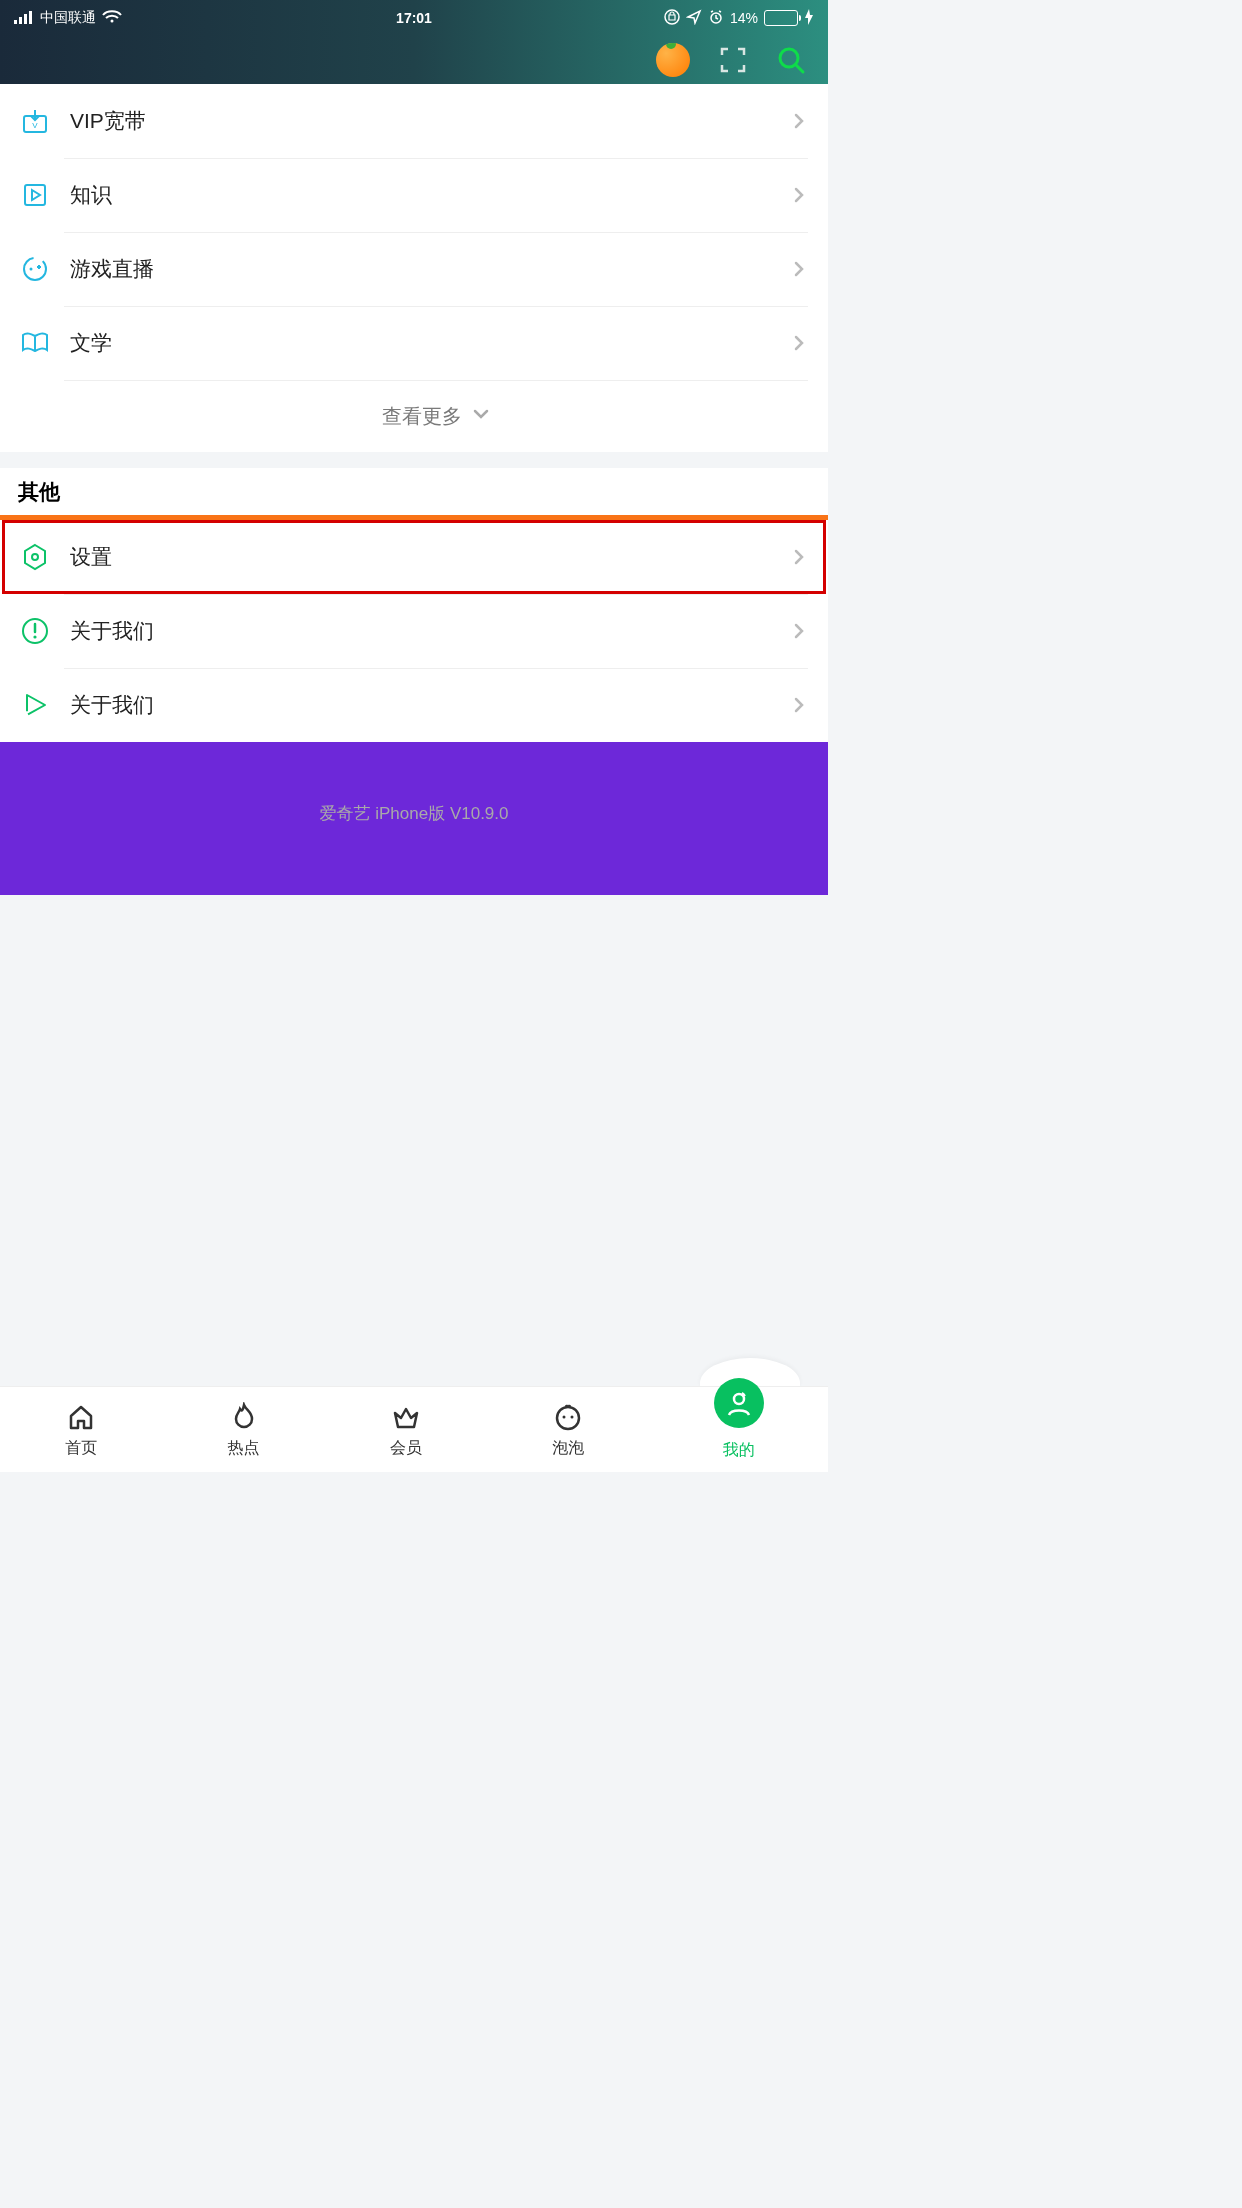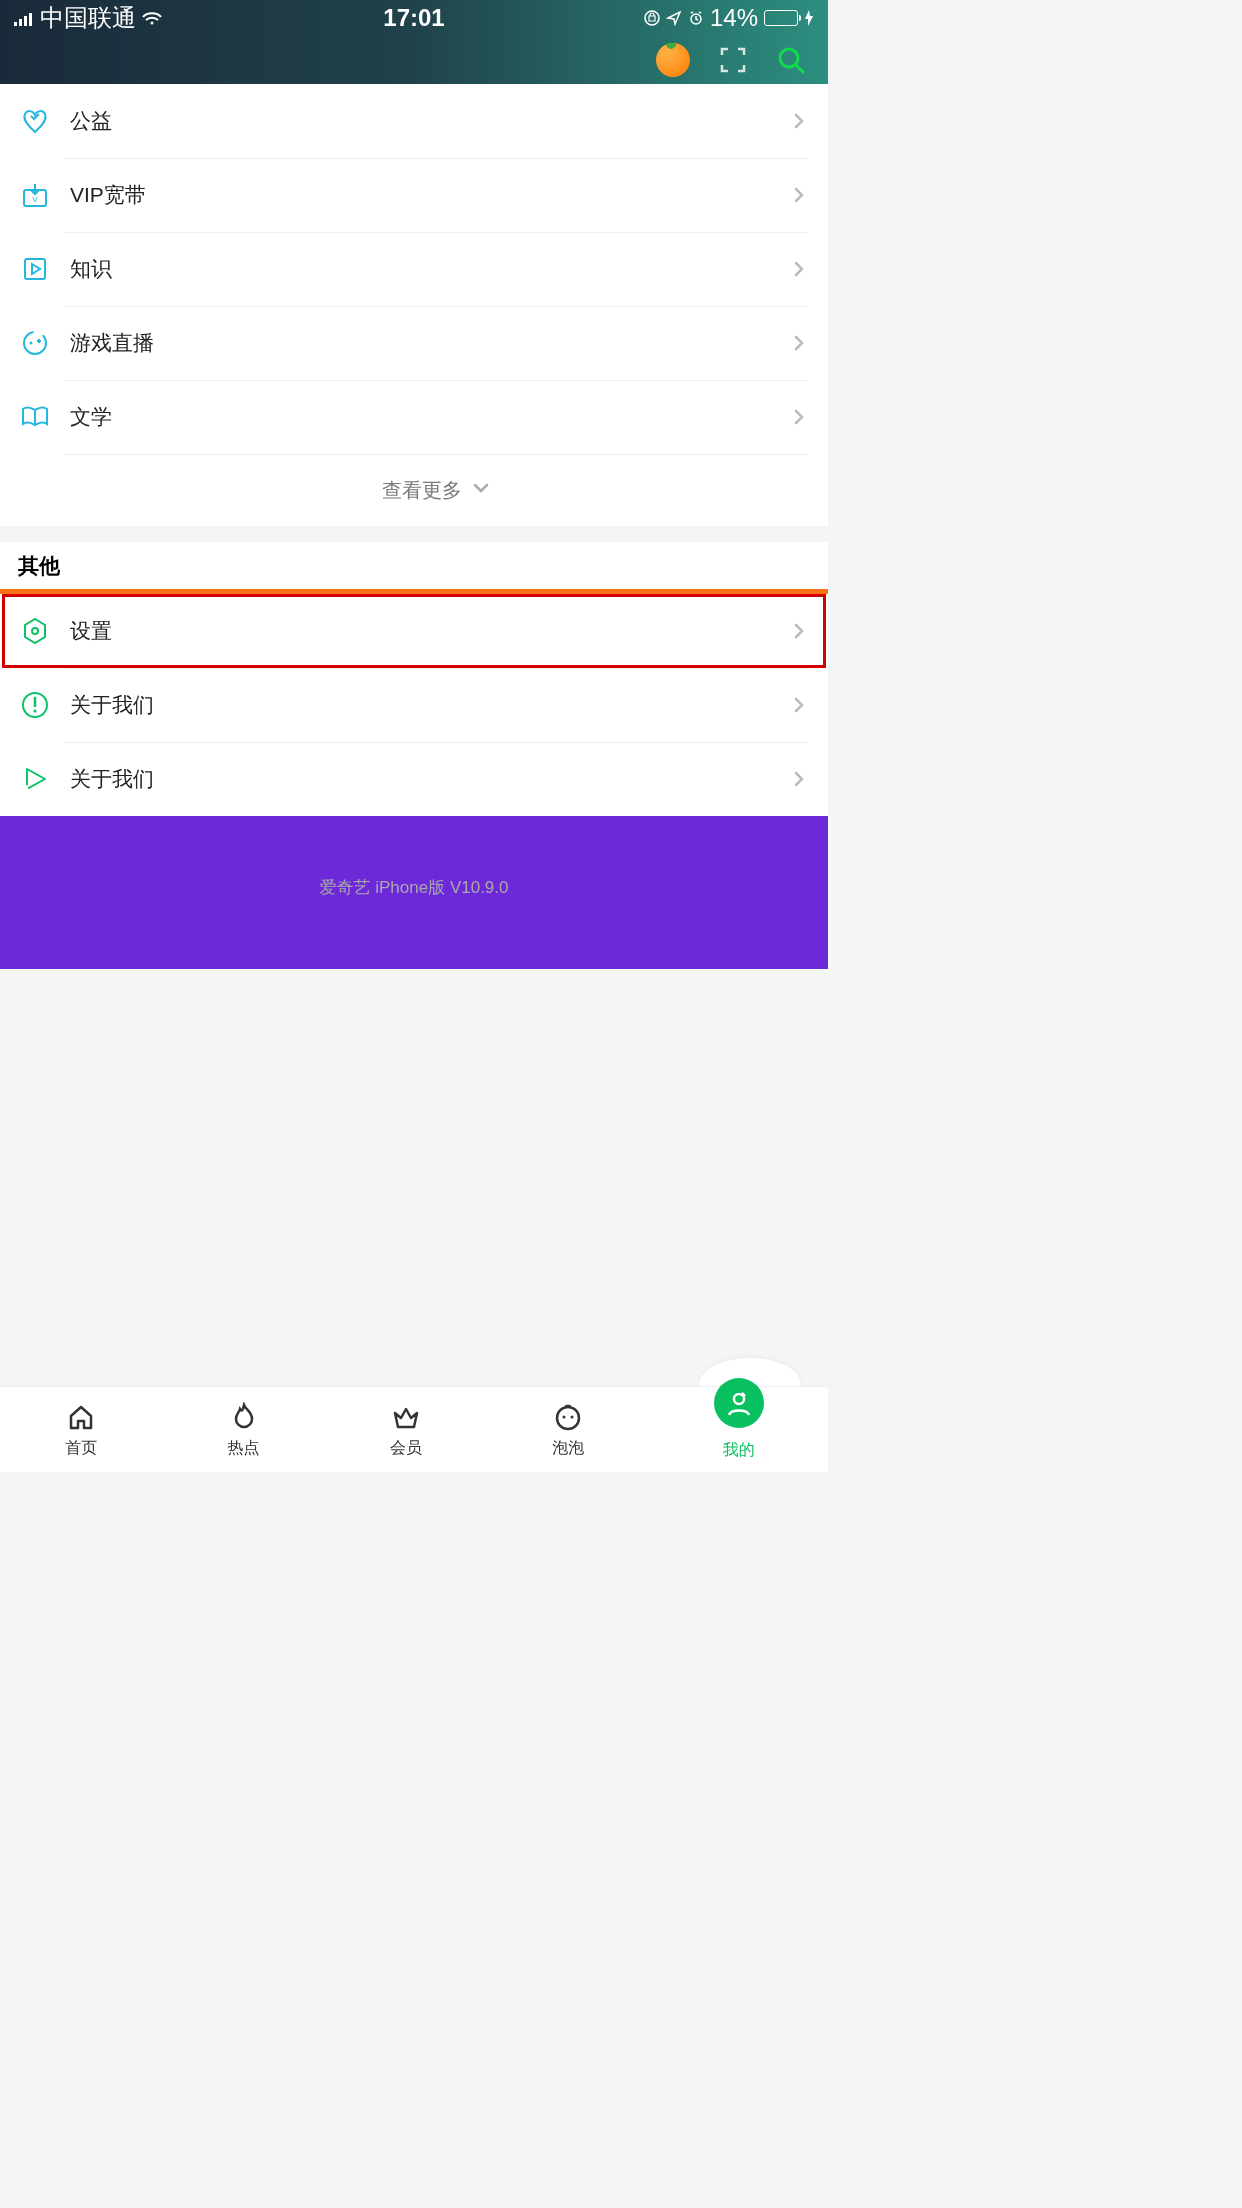--- a/index.html
+++ b/index.html
@@ -12,21 +12,21 @@
     position: relative;
   }
   .status-bar {
     height: 36px;
     background: linear-gradient(90deg,#1a2a3a 0%,#20424a 50%,#2c8f80 100%);
     color: #fff;
     display: flex;
     align-items: center;
     justify-content: space-between;
     padding: 0 14px;
-    font-size: 24px;
+    font-size: 14px;
     font-weight: 500;
   }
   .status-left, .status-right { display: flex; align-items: center; gap: 6px; }
   .status-center { position: absolute; left: 50%; transform: translateX(-50%); font-weight: 600; }
   .battery {
     width: 34px; height: 16px; border: 1.5px solid #fff; border-radius: 3px; position: relative;
   }
   .battery::after { content:""; position:absolute; right:-4px; top:4px; width:2px; height:6px; background:#fff; border-radius:0 2px 2px 0;}
   .battery-fill { background: #35d85a; width: 100%; height: 100%; border-radius:1px; }
   .app-header {
@@ -205,34 +205,20 @@
   <span class="search-icon-h">
     <svg width="30" height="30" viewBox="0 0 30 30">
         <circle cx="13" cy="13" r="9" fill="none" stroke="#0edc4a" stroke-width="3"></circle>
         <path d="M20 20 L27 27" stroke="#0edc4a" stroke-width="3" stroke-linecap="round"></path>
       </svg>
   </span>
 </div>
 
 <div class="content">
 
-  <div class="list-item">
-    <span class="item-icon">
-      <svg width="30" height="30" viewBox="0 0 30 30">
-          <path d="M15 26 C6 18 3 13 5 8 c2 -4 8 -4 10 1 c2 -5 8 -5 10 -1 c2 5 -1 10 -10 18 Z" fill="none" stroke="#24b7e0" stroke-width="2"></path>
-          <path d="M11 10 l3 3 l5 -5" fill="none" stroke="#24b7e0" stroke-width="2"></path>
-        </svg>
-    </span>
-    <span class="item-label">公益</span>
-    <span class="chevron">
-      <svg width="18" height="18" viewBox="0 0 18 18">
-          <path d="M6 3 l6 6 -6 6" fill="none" stroke="#bbb" stroke-width="2.5" stroke-linecap="round"></path>
-        </svg>
-    </span>
-  </div>
 
   <div class="list-item">
     <span class="item-icon">
       <svg width="30" height="30" viewBox="0 0 30 30">
           <rect x="4" y="10" width="22" height="16" rx="2" fill="none" stroke="#24b7e0" stroke-width="2"></rect>
           <path d="M15 4 v10 M11 10 l4 4 l4 -4" fill="none" stroke="#24b7e0" stroke-width="2"></path>
           <text x="15" y="22" font-size="8" text-anchor="middle" fill="#24b7e0">V</text>
         </svg>
     </span>
     <span class="item-label">VIP宽带</span>

